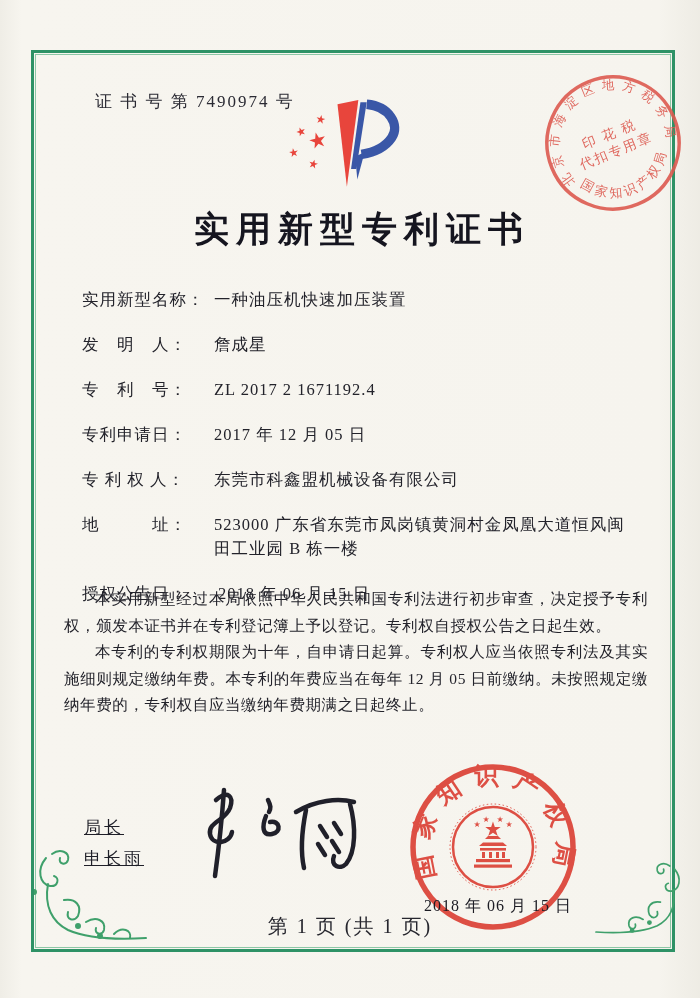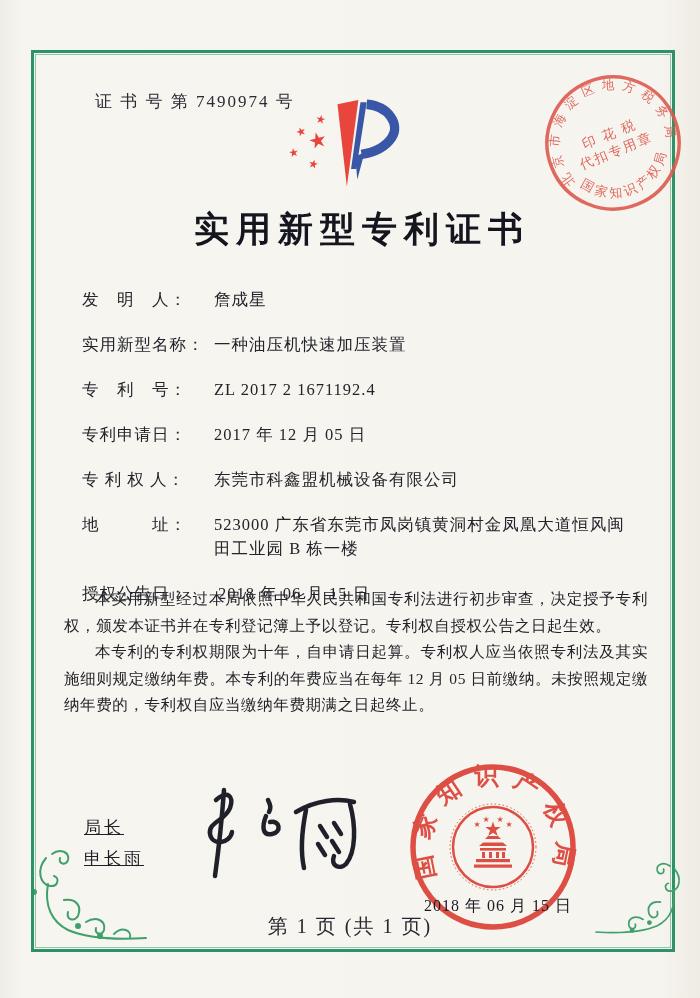--- a/index.html
+++ b/index.html
@@ -87,26 +87,26 @@
     <text class="star-sm" x="27" y="24" fill="#e8453c" transform="rotate(10 31 20)">★</text>
     <text class="star-sm" x="8" y="36" fill="#e8453c" transform="rotate(-20 13 32)">★</text>
     <text class="star-sm" x="1" y="56" fill="#e8453c" transform="rotate(-10 6 52)">★</text>
     <text class="star-sm" x="20" y="67" fill="#e8453c" transform="rotate(14 25 63)">★</text>
   </svg>
 
   <h1 class="title">实用新型专利证书</h1>
 
   <div class="fields">
     <div class="frow">
+      <span class="flabel">实用新型名称：</span>
+      <span class="fvalue">一种油压机快速加压装置</span>
+    </div>
+    <div class="frow">
       <span class="flabel">发　明　人：</span>
       <span class="fvalue">詹成星</span>
-    </div>
-    <div class="frow">
-      <span class="flabel">实用新型名称：</span>
-      <span class="fvalue">一种油压机快速加压装置</span>
     </div>
     <div class="frow">
       <span class="flabel">专　利　号：</span>
       <span class="fvalue">ZL 2017 2 1671192.4</span>
     </div>
     <div class="frow">
       <span class="flabel">专利申请日：</span>
       <span class="fvalue">2017 年 12 月 05 日</span>
     </div>
     <div class="frow">

